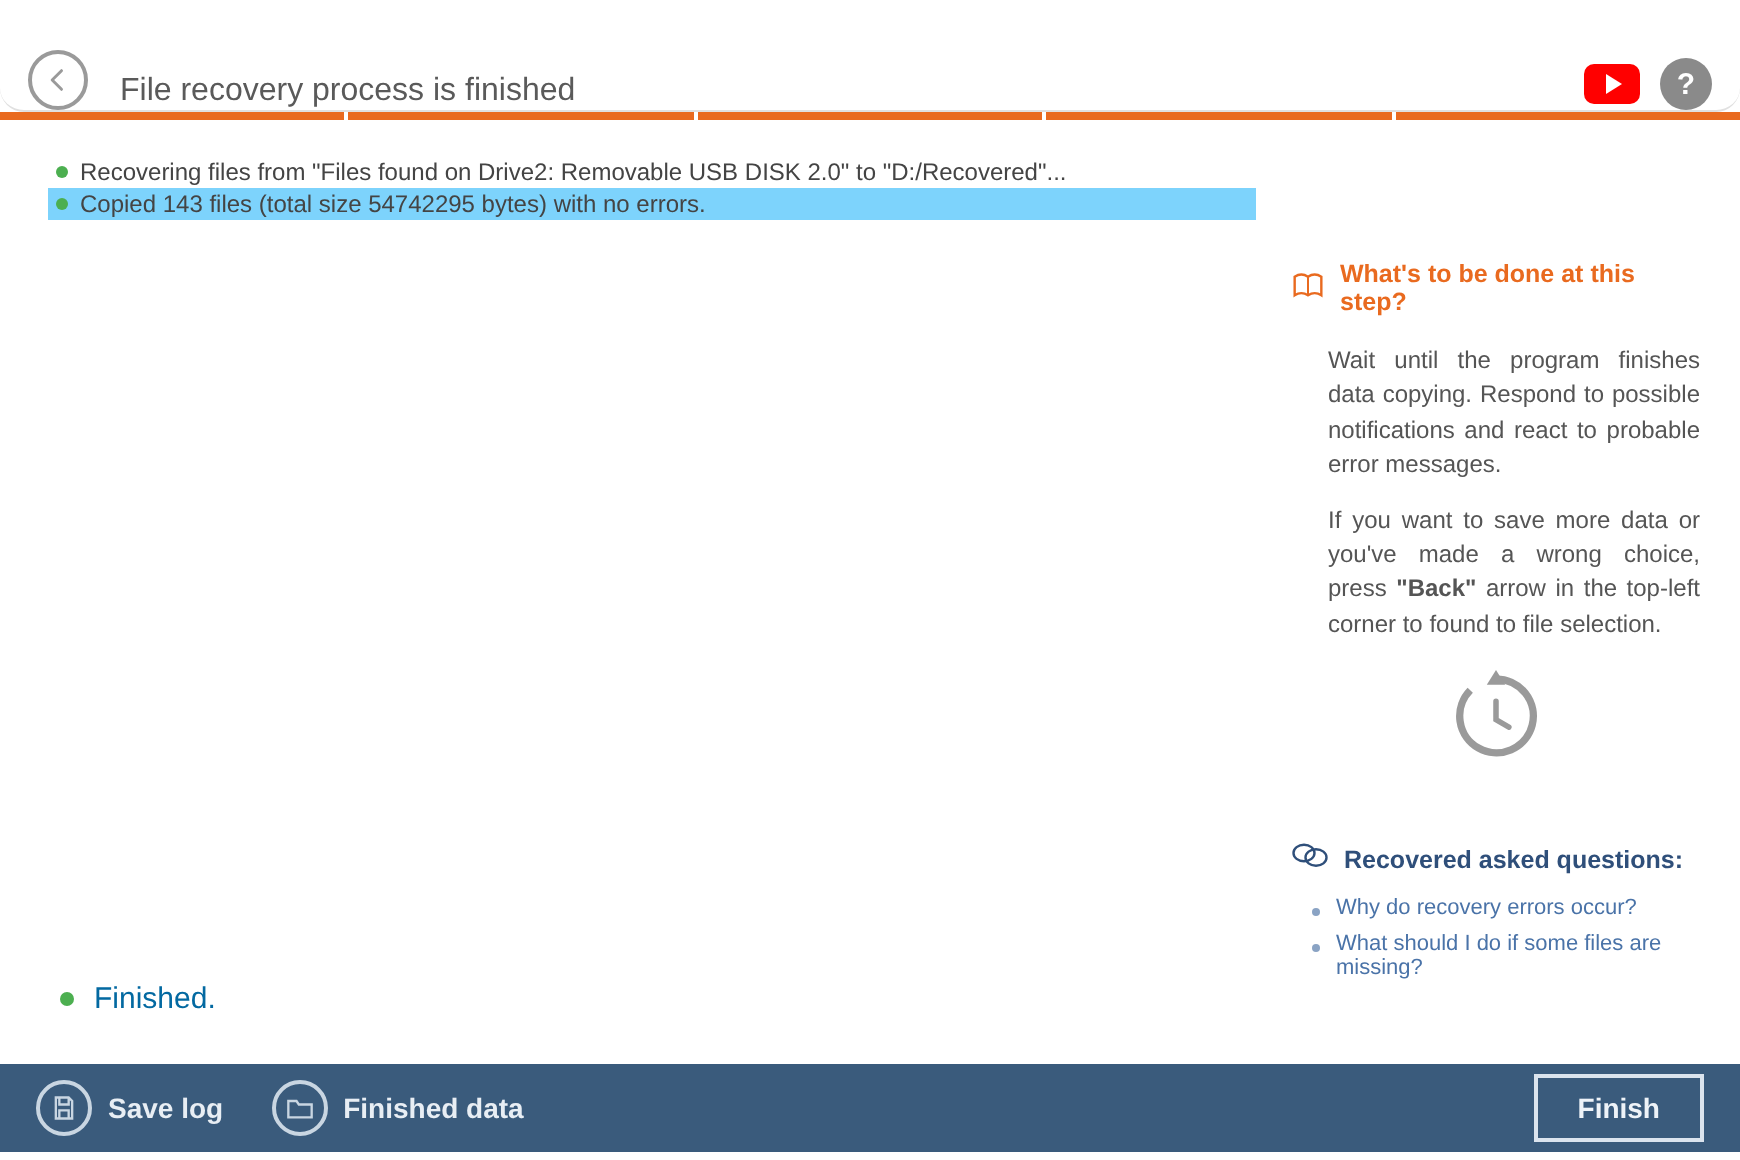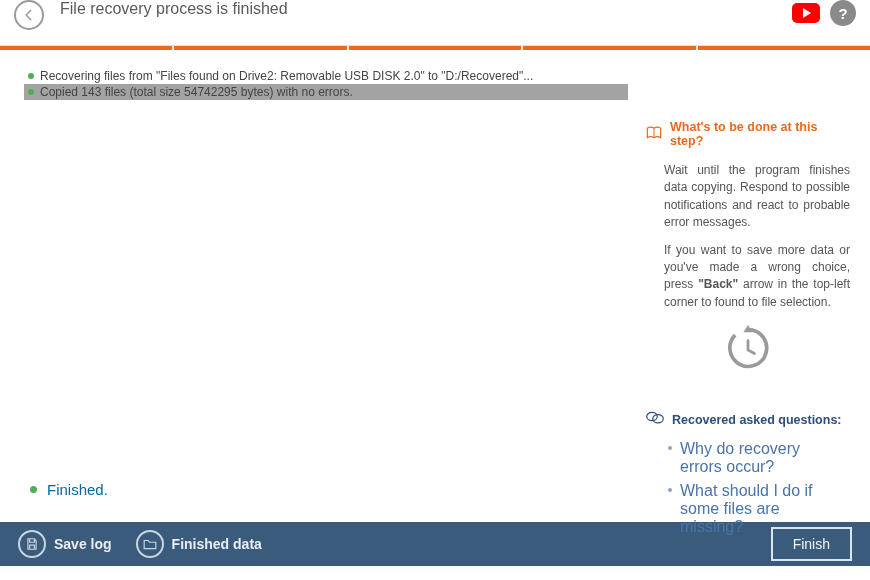--- a/index.html
+++ b/index.html
@@ -6,25 +6,26 @@
     margin: 0; padding: 0;
     width: 870px; height: 580px;
     font-family: "Segoe UI", Arial, sans-serif;
     background: #fff;
     color: #444;
     overflow: hidden;
     box-sizing: border-box;
   }
   * { box-sizing: border-box; }
   .topbar {
-    height: 46px;
+    height: 56px;
     display: flex;
-    align-items: flex-start;
+    align-items: flex-end;
     padding: 0 14px;
     border-bottom: 1px solid #e0e0e0;
+    border-radius: 12px;
   }
   .back-btn {
     width: 30px; height: 30px;
     border: 2px solid #9a9a9a;
     border-radius: 50%;
     display: flex; align-items: center; justify-content: center;
     margin-right: 16px;
     cursor: pointer;
   }
   .back-btn svg { display:block; }
@@ -72,21 +73,21 @@
   }
   .log {
     font-size:12px;
     color:#444;
   }
   .log-line {
     display:flex; align-items:center;
     padding: 1px 0 1px 4px;
     white-space:nowrap;
   }
-  .log-line.alt { background:#a3a3a3; }
+  .log-line.alt { background:#7dd3fc; }
   .dot {
     width:6px; height:6px; border-radius:50%;
     background:#4caf50; margin-right:6px; flex:0 0 auto;
   }
   .status-line {
     margin-top:auto;
     padding: 8px 0 14px 6px;
     display:flex; align-items:center;
     font-size:15px; color:#0369a1;
   }
@@ -120,22 +121,22 @@
   .spinner{
     width:46px;height:46px;
   }
   .faq-heading{
     display:flex; align-items:center;
     color:#2f4f7a; font-weight:600;
     margin-bottom:10px; font-size:12.5px;
   }
   .faq-heading .hicon{ margin-right:8px; color:#2f4f7a; }
   ul.faq{
-    list-style:none; margin:12px; padding:0 0 0 10px;
-    color:#4a73a8; font-size:16px;
+    list-style:none; margin:0; padding:0 0 0 10px;
+    color:#4a73a8; font-size:11px;
   }
   ul.faq li{
     position:relative; padding-left:12px; margin-bottom:6px;
     cursor:pointer;
   }
   ul.faq li::before{
     content:""; position:absolute; left:0; top:6px;
     width:4px;height:4px;border-radius:50%;
     background:#8aa3c4;
   }
@@ -152,21 +153,21 @@
   }
   .fbtn .circ{
     width:28px;height:28px;border:2px solid #c9d6e2;
     border-radius:50%; display:flex;align-items:center;justify-content:center;
     margin-right:8px;
   }
   .spacer-flex{flex:1;}
   .finish-btn{
     border:2px solid #dbe4ee;
     padding:7px 20px;
-    font-size:14px; font-weight:400;
+    font-size:14px; font-weight:700;
     color:#eef3f8; cursor:pointer;
   }
 </style>
 </head>
 <body>
 
 <div class="topbar">
   <div class="back-btn">
     <svg width="14" height="14" viewBox="0 0 24 24">
       <path d="M15 4 L7 12 L15 20" stroke="#9a9a9a" stroke-width="2.5" fill="none" stroke-linecap="round" stroke-linejoin="round"></path>

